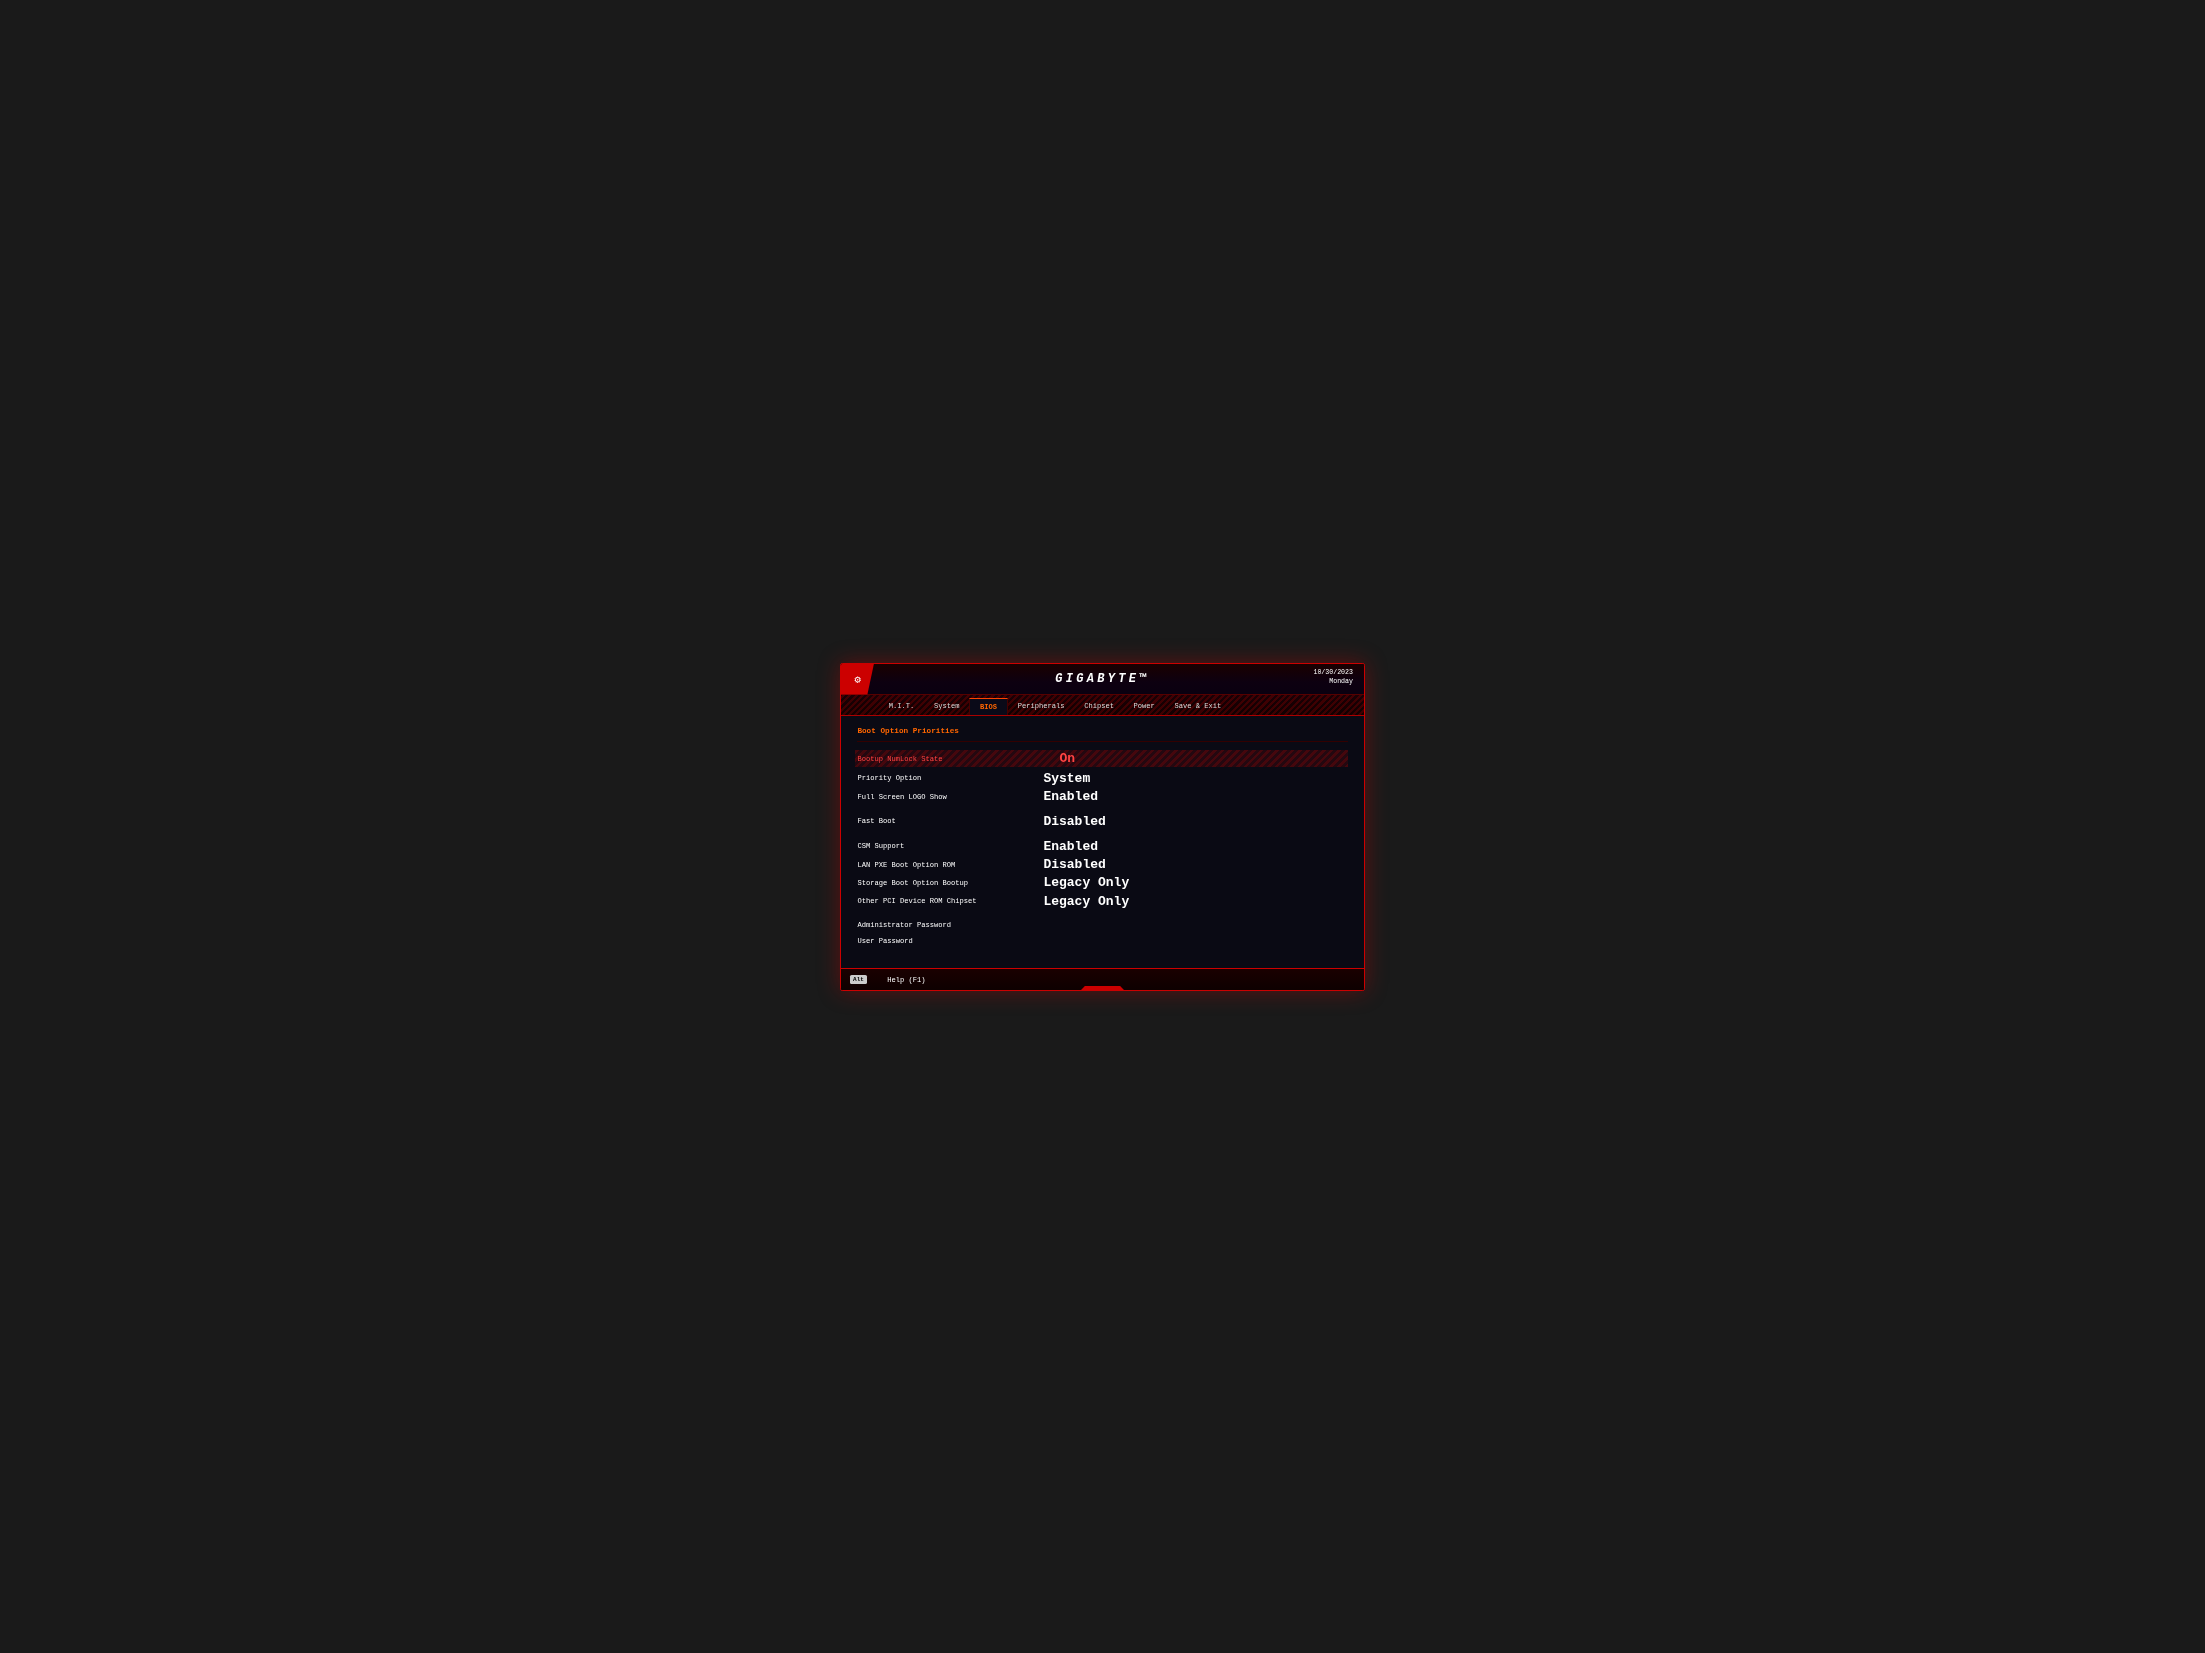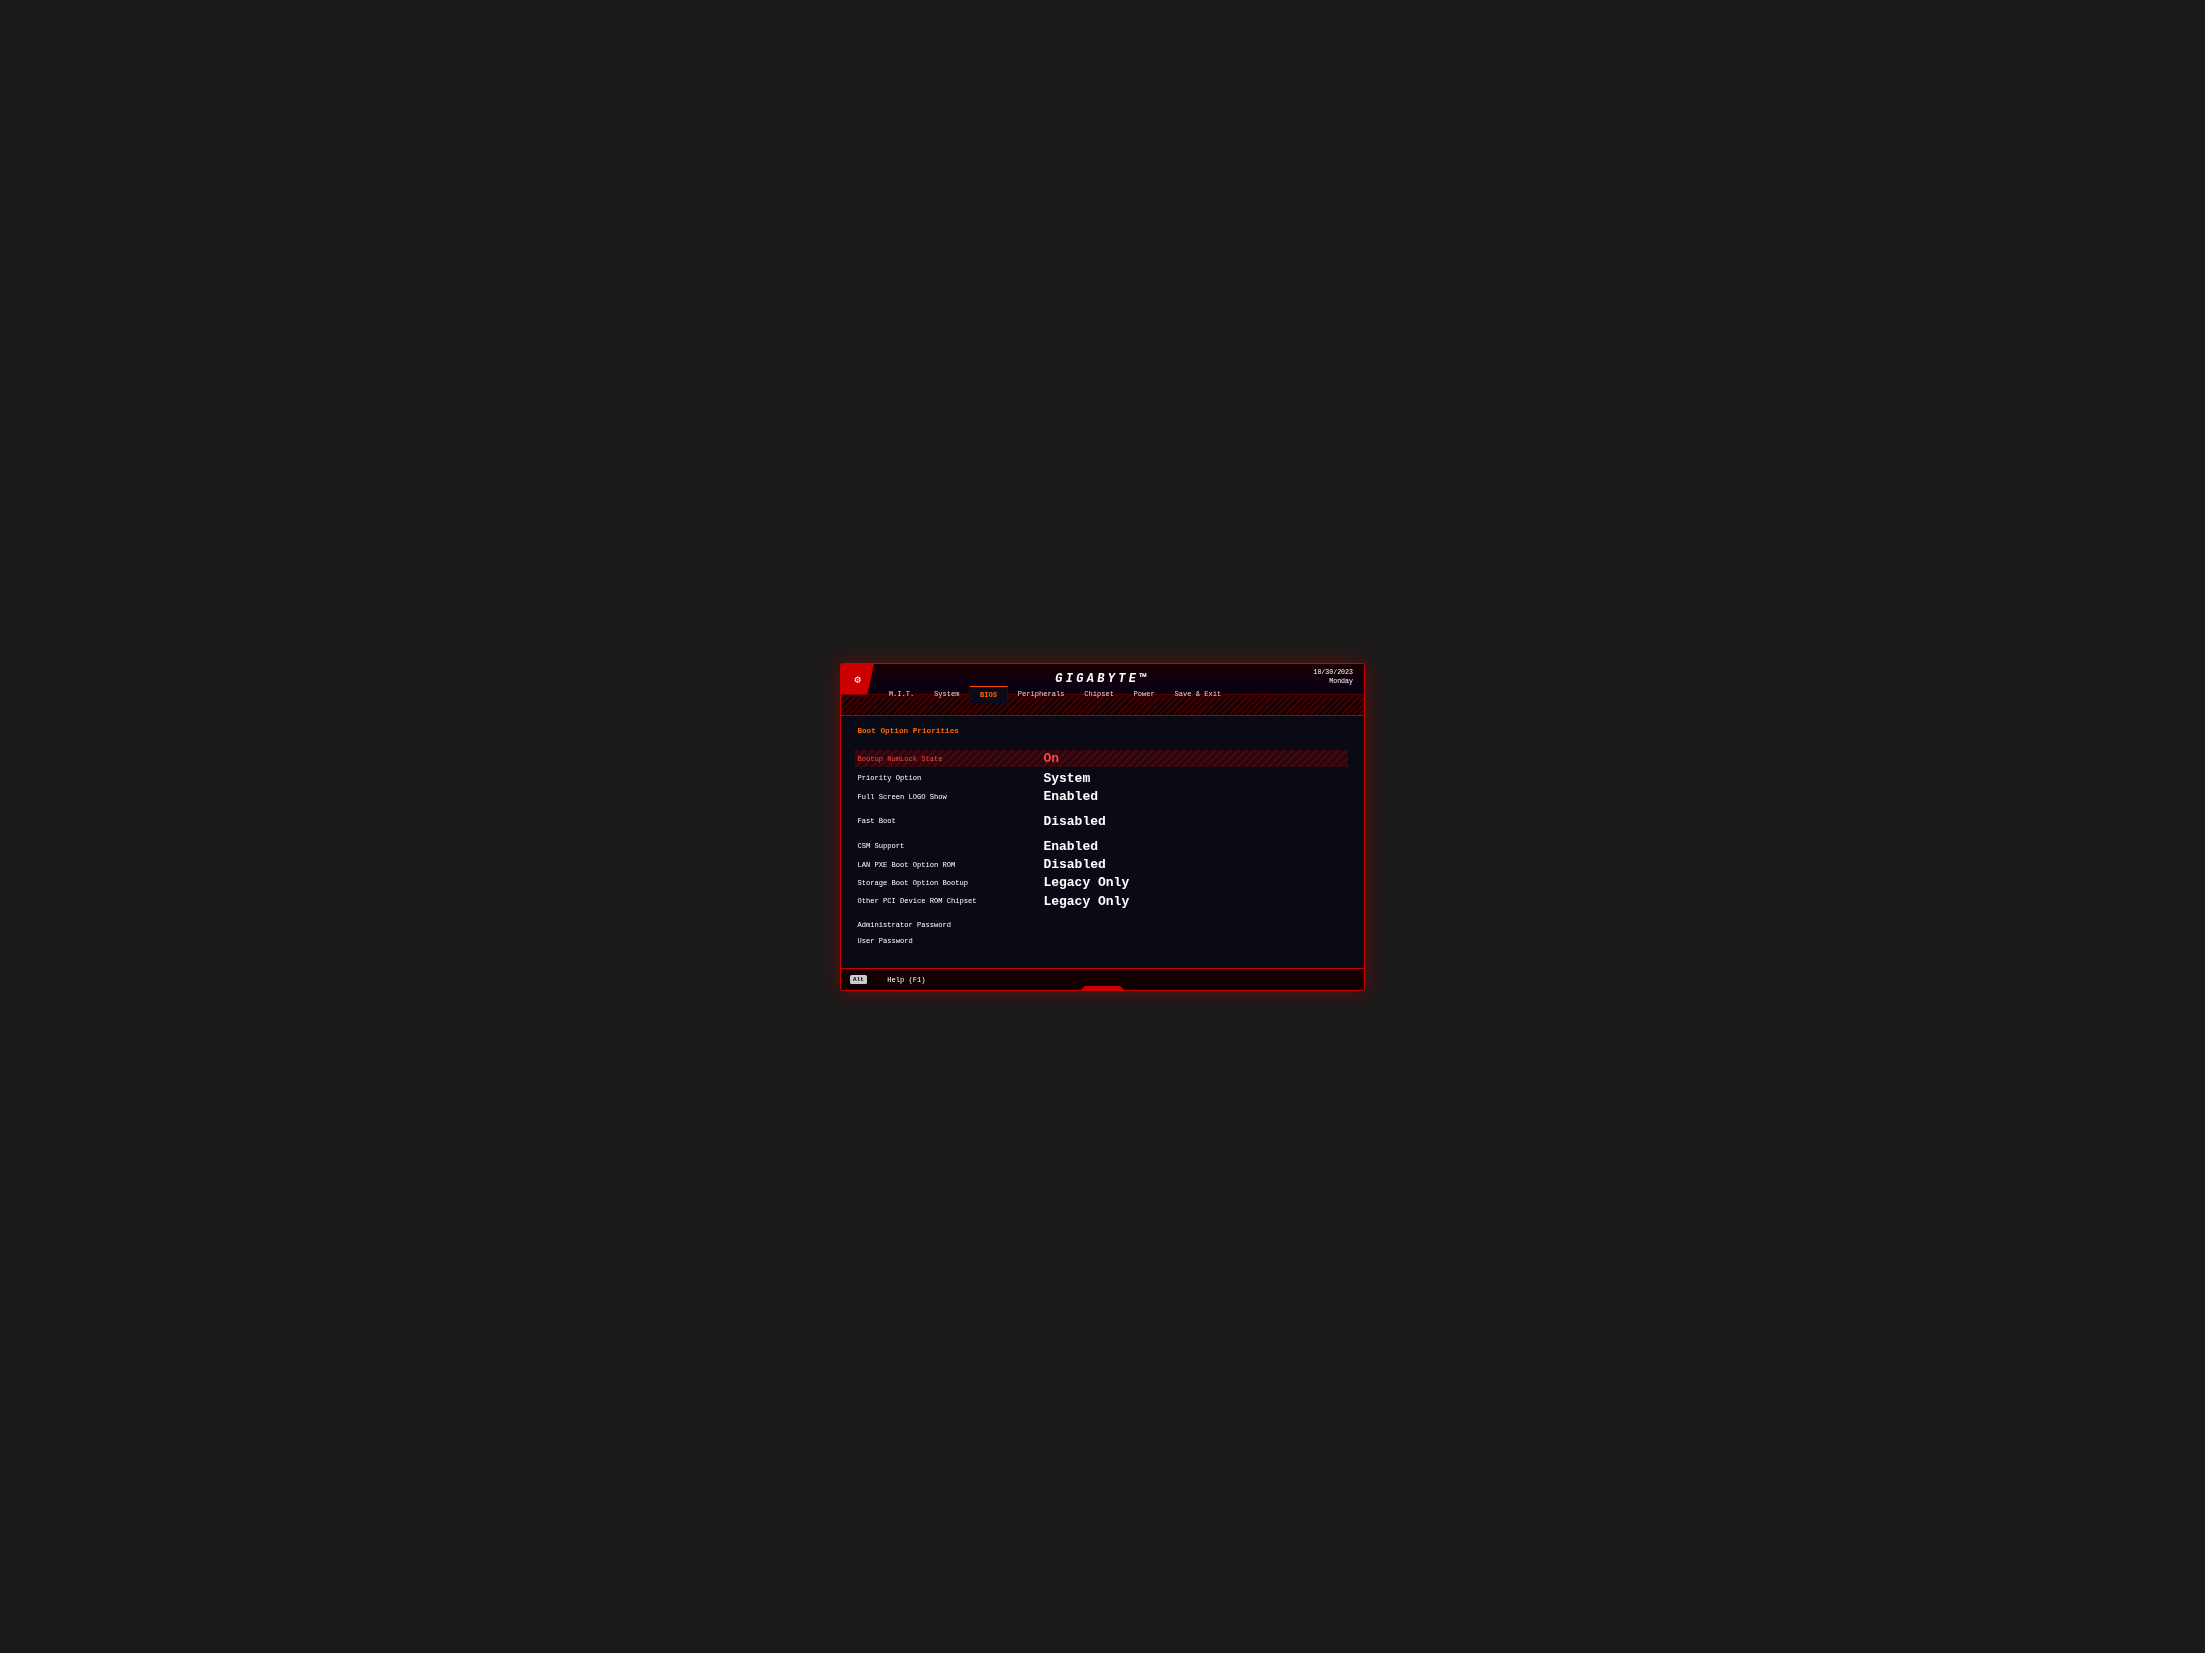--- a/index.html
+++ b/index.html
@@ -88,21 +88,21 @@
         rgba(180,0,0,0.25) 4.4px
       ), linear-gradient(180deg, #1a0005 0%, #120000 100%);
     }
 
     .nav-tab {
       color: #dddddd;
       font-size: 7.1px;
       padding: 3.3px 9.8px;
       cursor: pointer;
       position: relative;
-      bottom: 12px;
+      bottom: 0;
       height: 16.4px;
       display: flex;
       align-items: center;
       background: transparent;
       border: none;
       font-family: inherit;
     }
 
     .nav-tab.active {
       color: #ff6600;
@@ -141,20 +141,21 @@
       background: repeating-linear-gradient(
         -45deg,
         rgba(180,0,0,0.35),
         rgba(180,0,0,0.35) 2.7px,
         rgba(140,0,0,0.2) 2.7px,
         rgba(140,0,0,0.2) 5.5px
       );
       padding: 1.1px 2.2px;
       margin-left: -2.2px;
       border-radius: 0.5px;
+      gap: 16px;
     }
 
     .bios-row.highlighted .bios-label {
       color: #ff4444;
     }
 
     .bios-row.highlighted .bios-value {
       color: #ff4444;
     }
 

